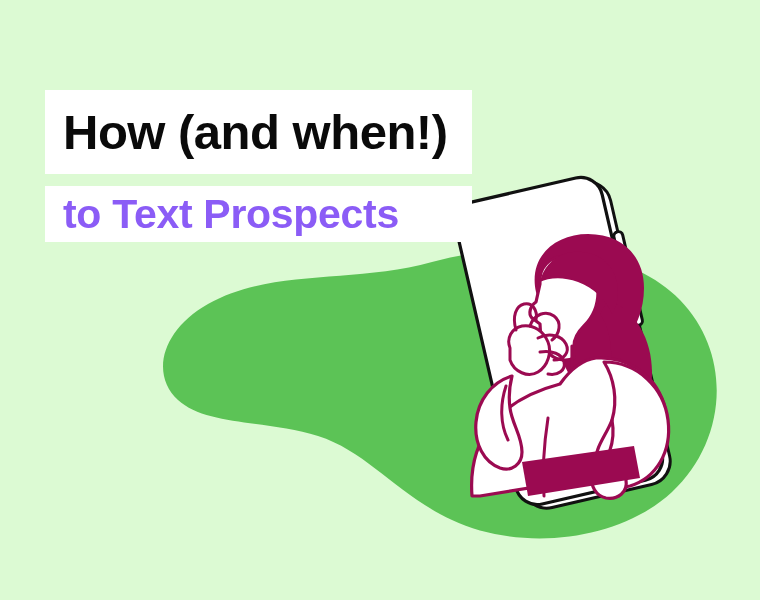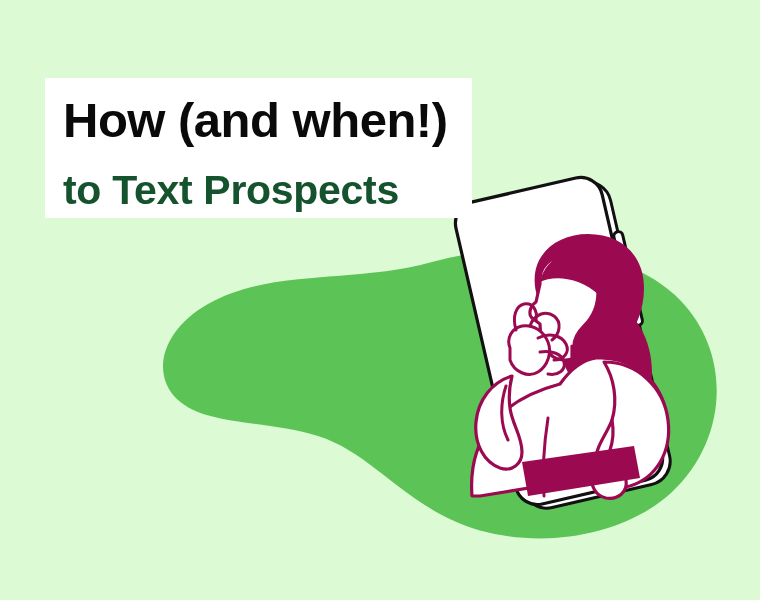--- a/index.html
+++ b/index.html
@@ -35,41 +35,42 @@
     left: 45px;
     top: 78px;
     z-index: 30;
   }
 
   .title-band {
     background: #ffffff;
     display: block;
     width: 427px;
     box-sizing: border-box;
+    margin-top: 12px;
   }
 
   .title-band-primary {
     height: 84px;
     padding: 0 18px;
     line-height: 84px;
     font-size: 49px;
     font-weight: bold;
     letter-spacing: -0.5px;
     color: #0a0a0a;
     white-space: nowrap;
   }
 
   .title-band-secondary {
     height: 56px;
     padding: 0 18px;
     line-height: 56px;
     font-size: 41px;
     font-weight: bold;
     letter-spacing: -0.3px;
-    color: #14532d;
+    color: #8b5cf6;
     white-space: nowrap;
   }
 
   
   .badge-ellipse {
     position: absolute;
     left: 128px;
     top: 288px;
     width: 250px;
     height: 168px;

